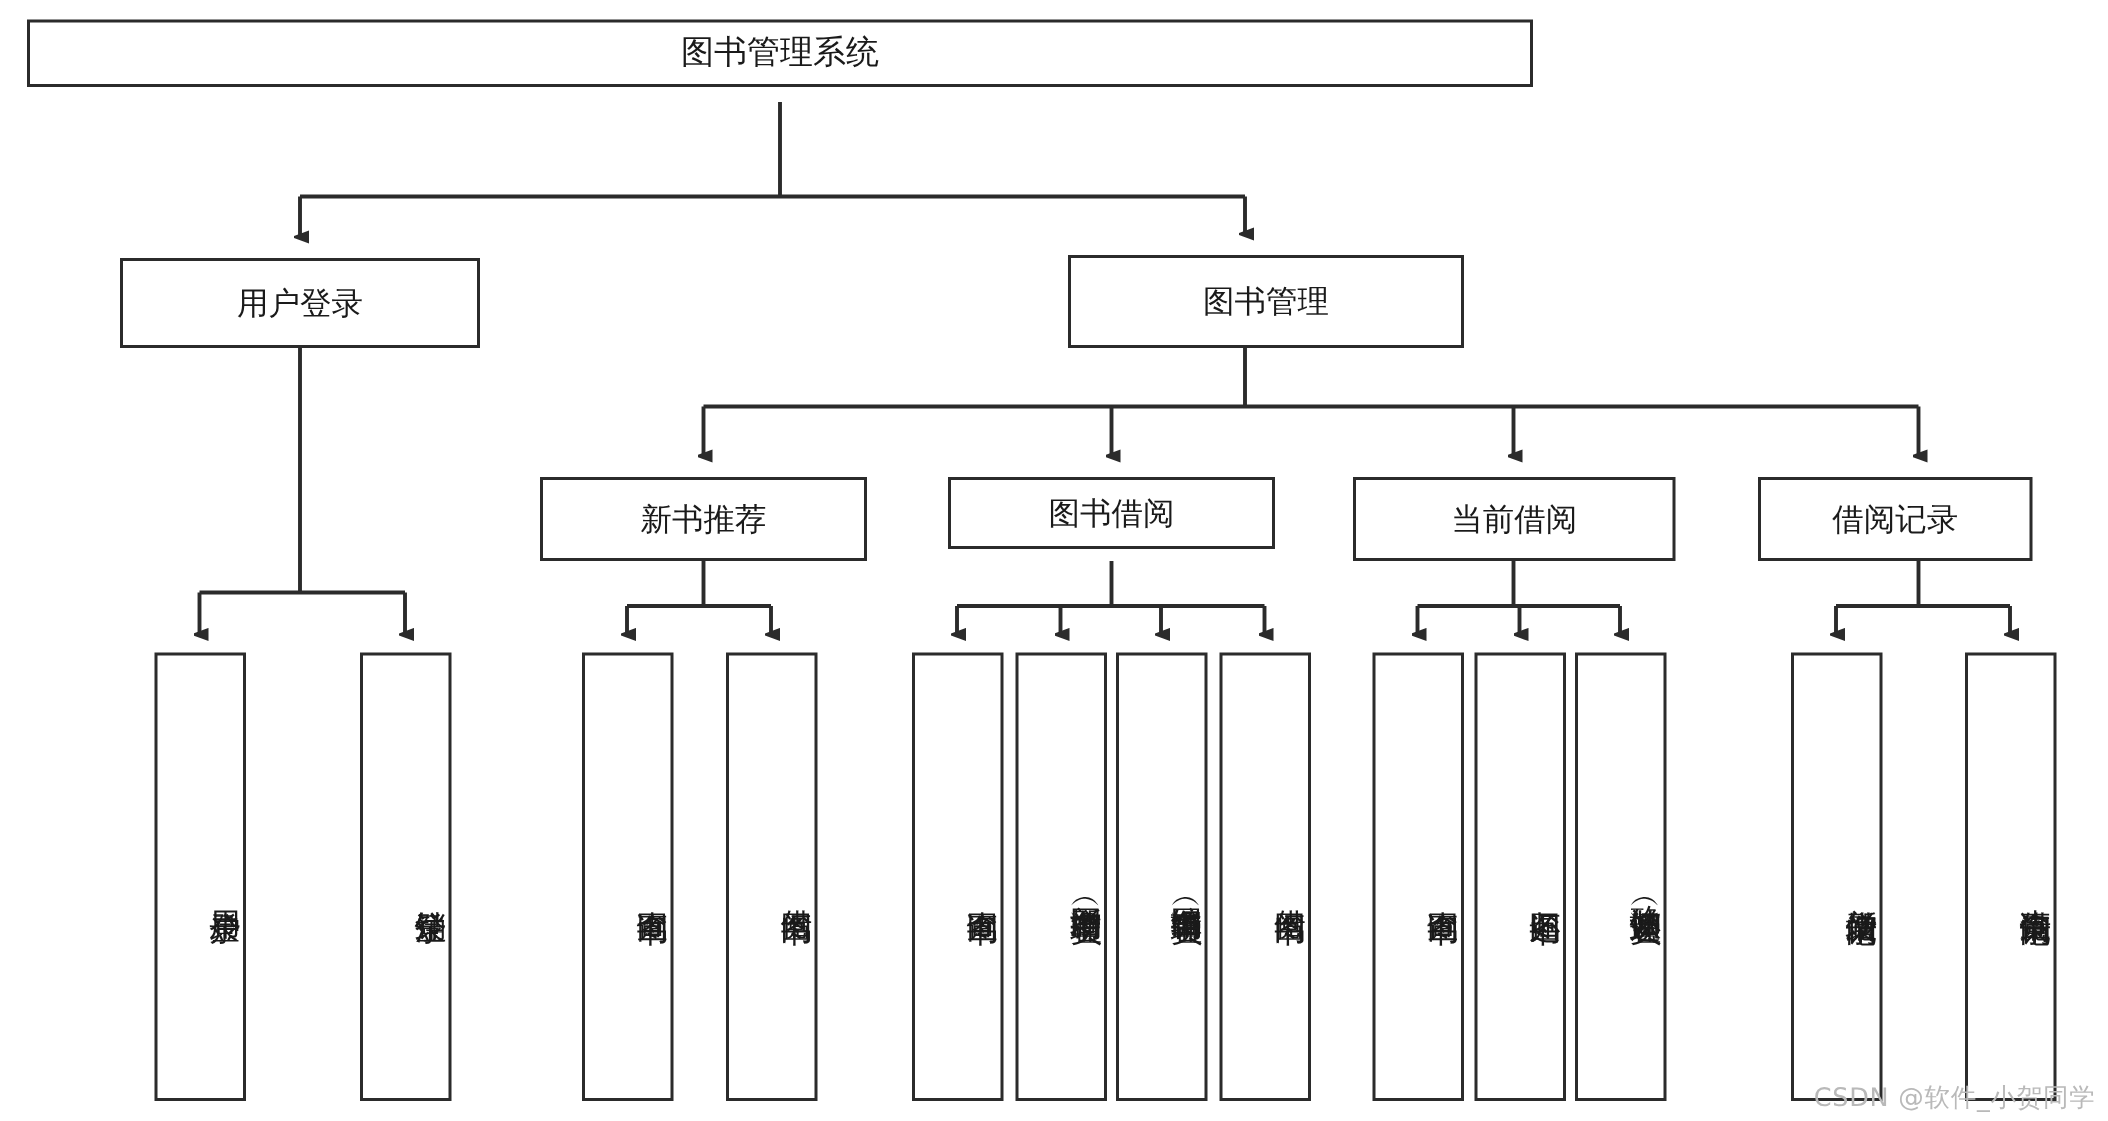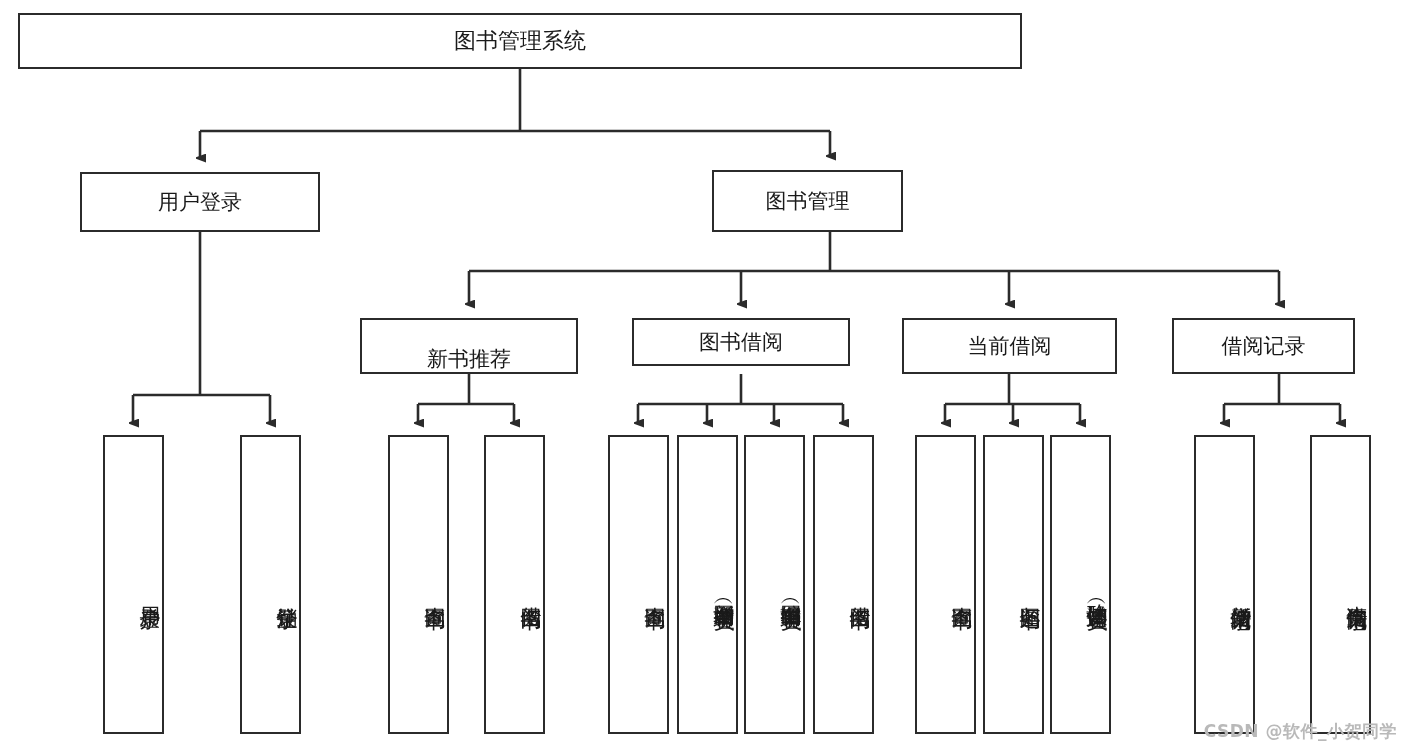--- a/index.html
+++ b/index.html
@@ -47,21 +47,20 @@
 
   .watermark{
     position:absolute;
     right:8px;
     bottom:4px;
     font-size:17px;
     color:#b9b9b9;
     letter-spacing:.5px;
     white-space:nowrap;
     user-select:none;
-    font-weight:bold;
   }
 </style>
 </head>
 <body>
 
 <div id="stage">
 
   <svg class="edges" viewBox="0 0 1405 747" xmlns="http://www.w3.org/2000/svg">
     <defs>
       <marker id="arw" markerWidth="10" markerHeight="10" refX="4.4" refY="6" orient="auto" markerUnits="userSpaceOnUse">
@@ -105,33 +104,33 @@
       <path d="M1013,404 L1013,423" marker-end="url(#arw)"></path>
       <path d="M1080,404 L1080,423" marker-end="url(#arw)"></path>
 
       <path d="M1279,374 L1279,404"></path>
       <path d="M1224,404 L1340,404"></path>
       <path d="M1224,404 L1224,423" marker-end="url(#arw)"></path>
       <path d="M1340,404 L1340,423" marker-end="url(#arw)"></path>
     </g>
   </svg>
 
-  <div class="node root" style="left:18px;top:13px;width:1004px;height:56px;">
+  <div class="node root" style="left:18px;top:13px;width:1004px;height:45px;">
     <span class="htext">图书管理系统</span>
   </div>
 
   <div class="node lvl2" style="left:80px;top:172px;width:240px;height:60px;">
     <span class="htext">用户登录</span>
   </div>
 
-  <div class="node lvl2" style="left:712px;top:170px;width:191px;height:62px;">
+  <div class="node lvl2" style="left:712px;top:170px;width:264px;height:62px;">
     <span class="htext">图书管理</span>
   </div>
 
-  <div class="node lvl3" style="left:360px;top:318px;width:218px;height:56px;align-items:flex-end;">
+  <div class="node lvl3" style="left:360px;top:318px;width:218px;height:56px;">
     <span class="htext">新书推荐</span>
   </div>
 
   <div class="node lvl3" style="left:632px;top:318px;width:218px;height:48px;">
     <span class="htext">图书借阅</span>
   </div>
 
   <div class="node lvl3" style="left:902px;top:318px;width:215px;height:56px;justify-content:center;">
     <span class="htext">当前借阅</span>
   </div>

